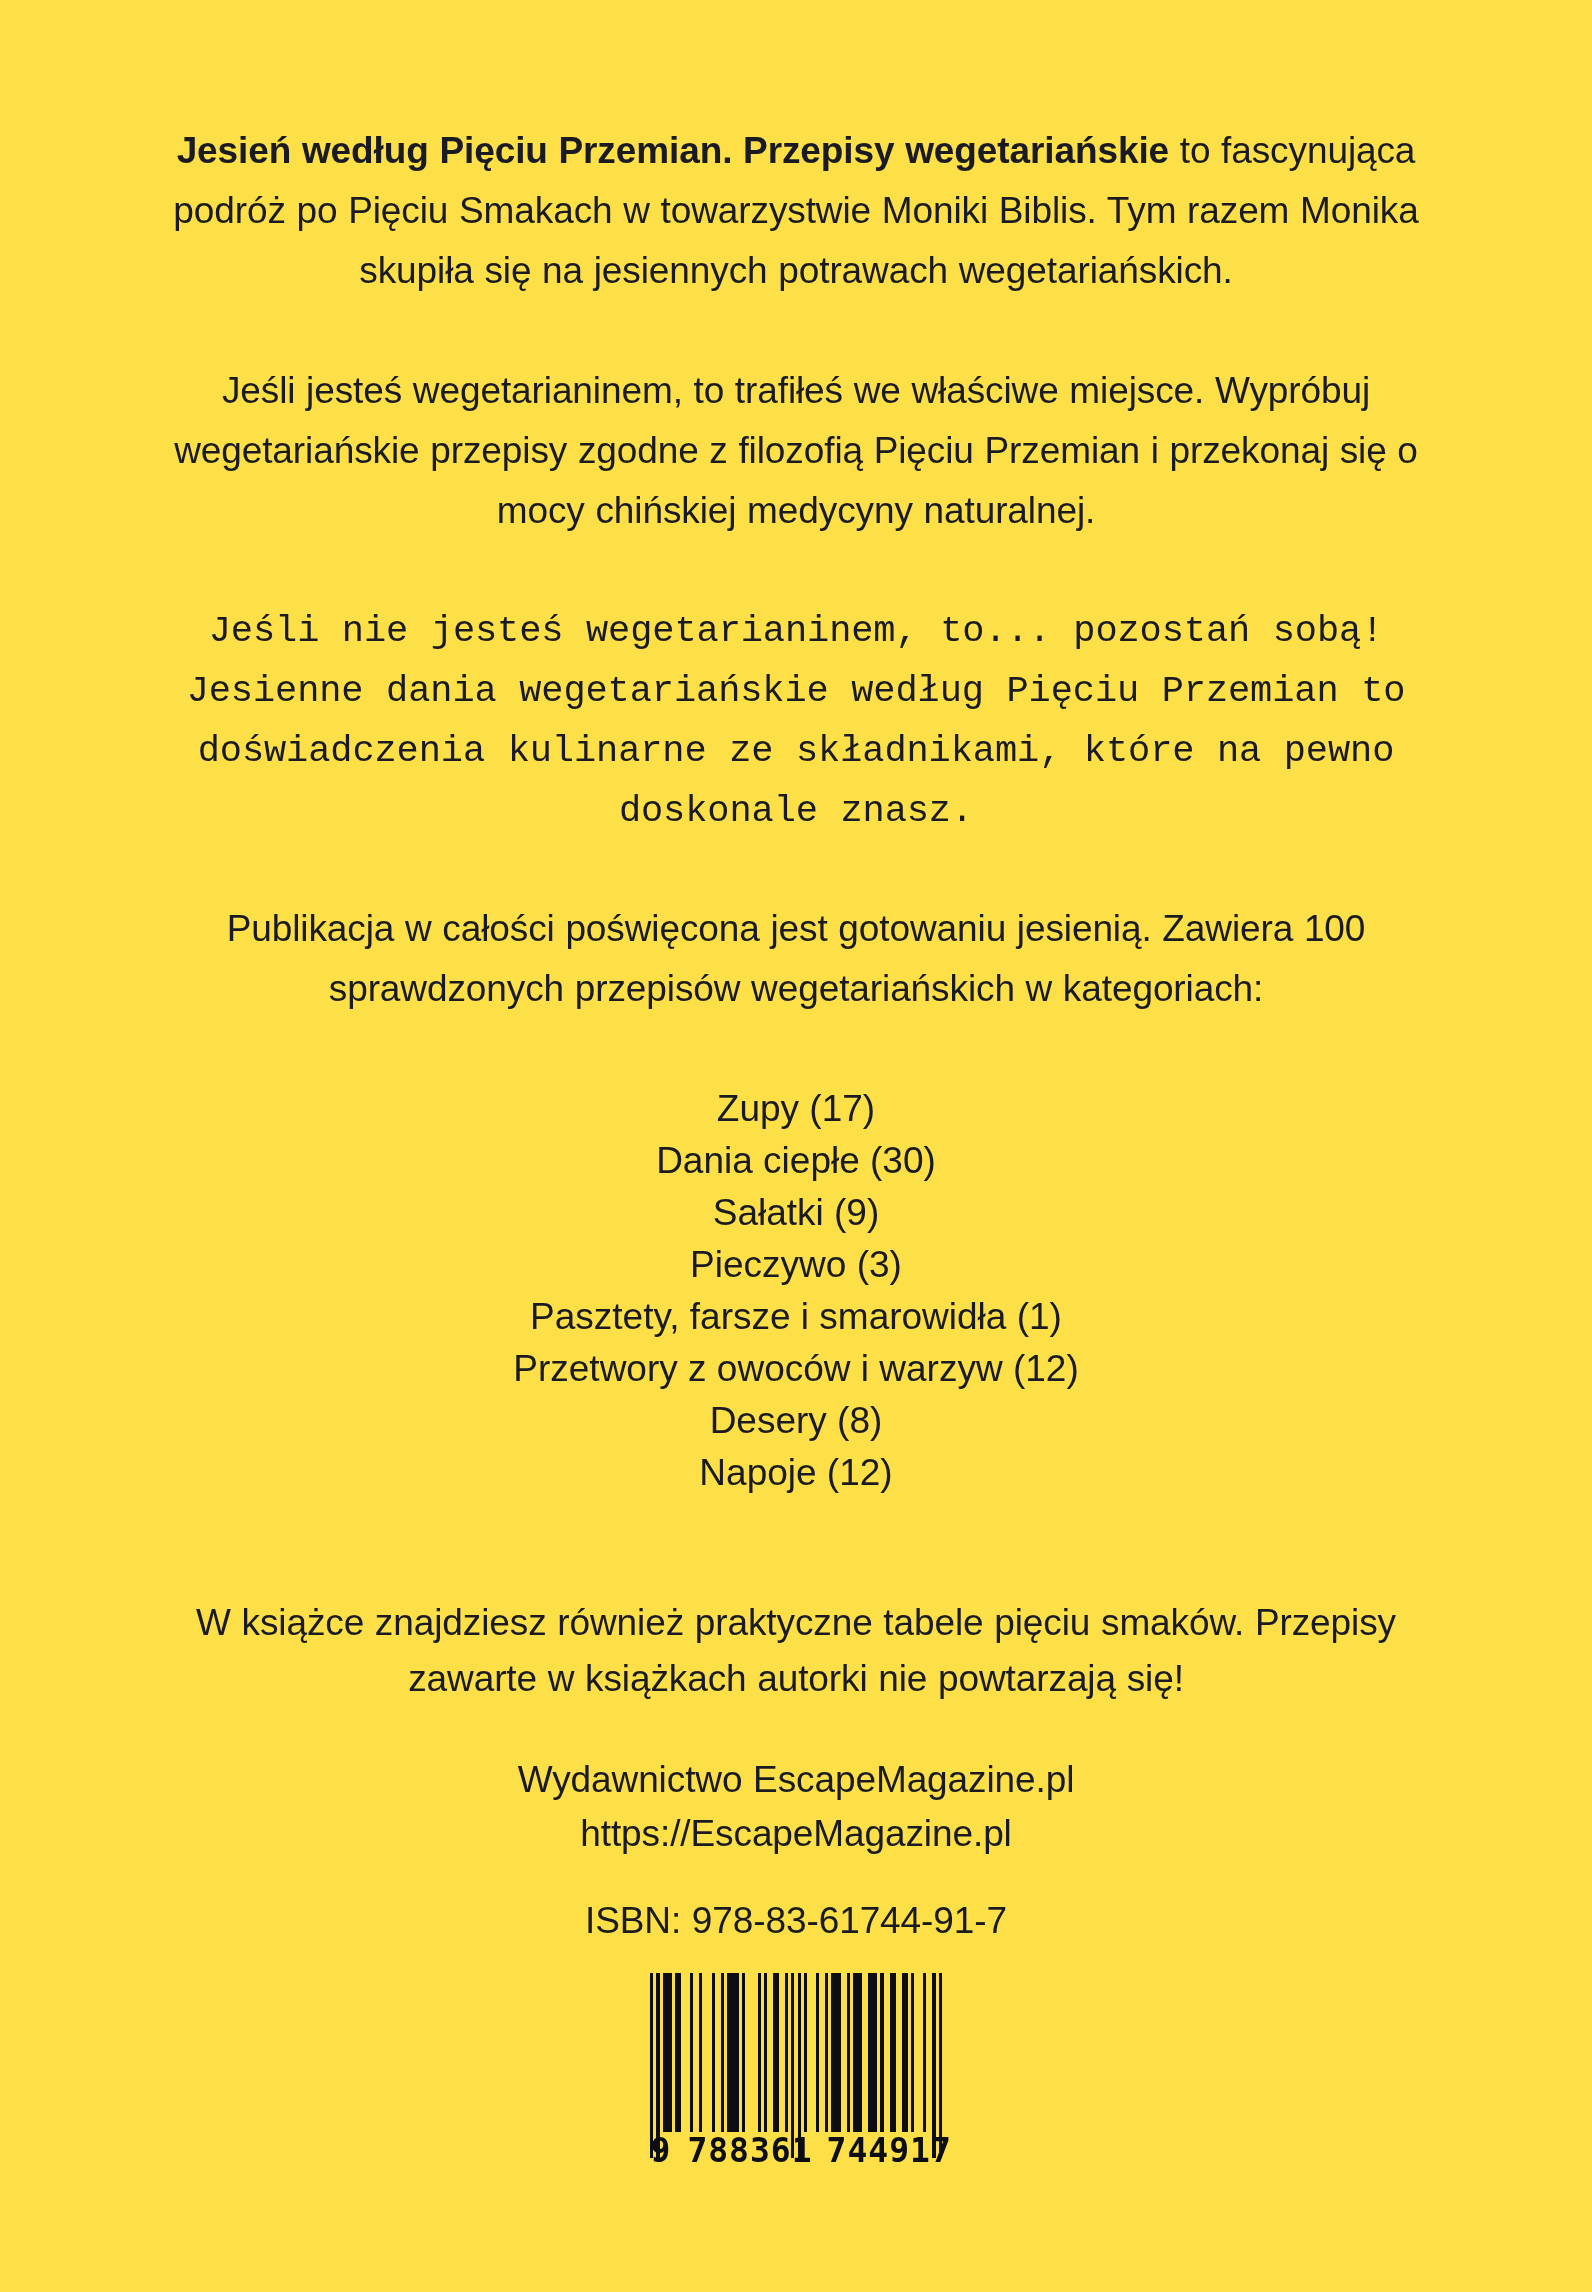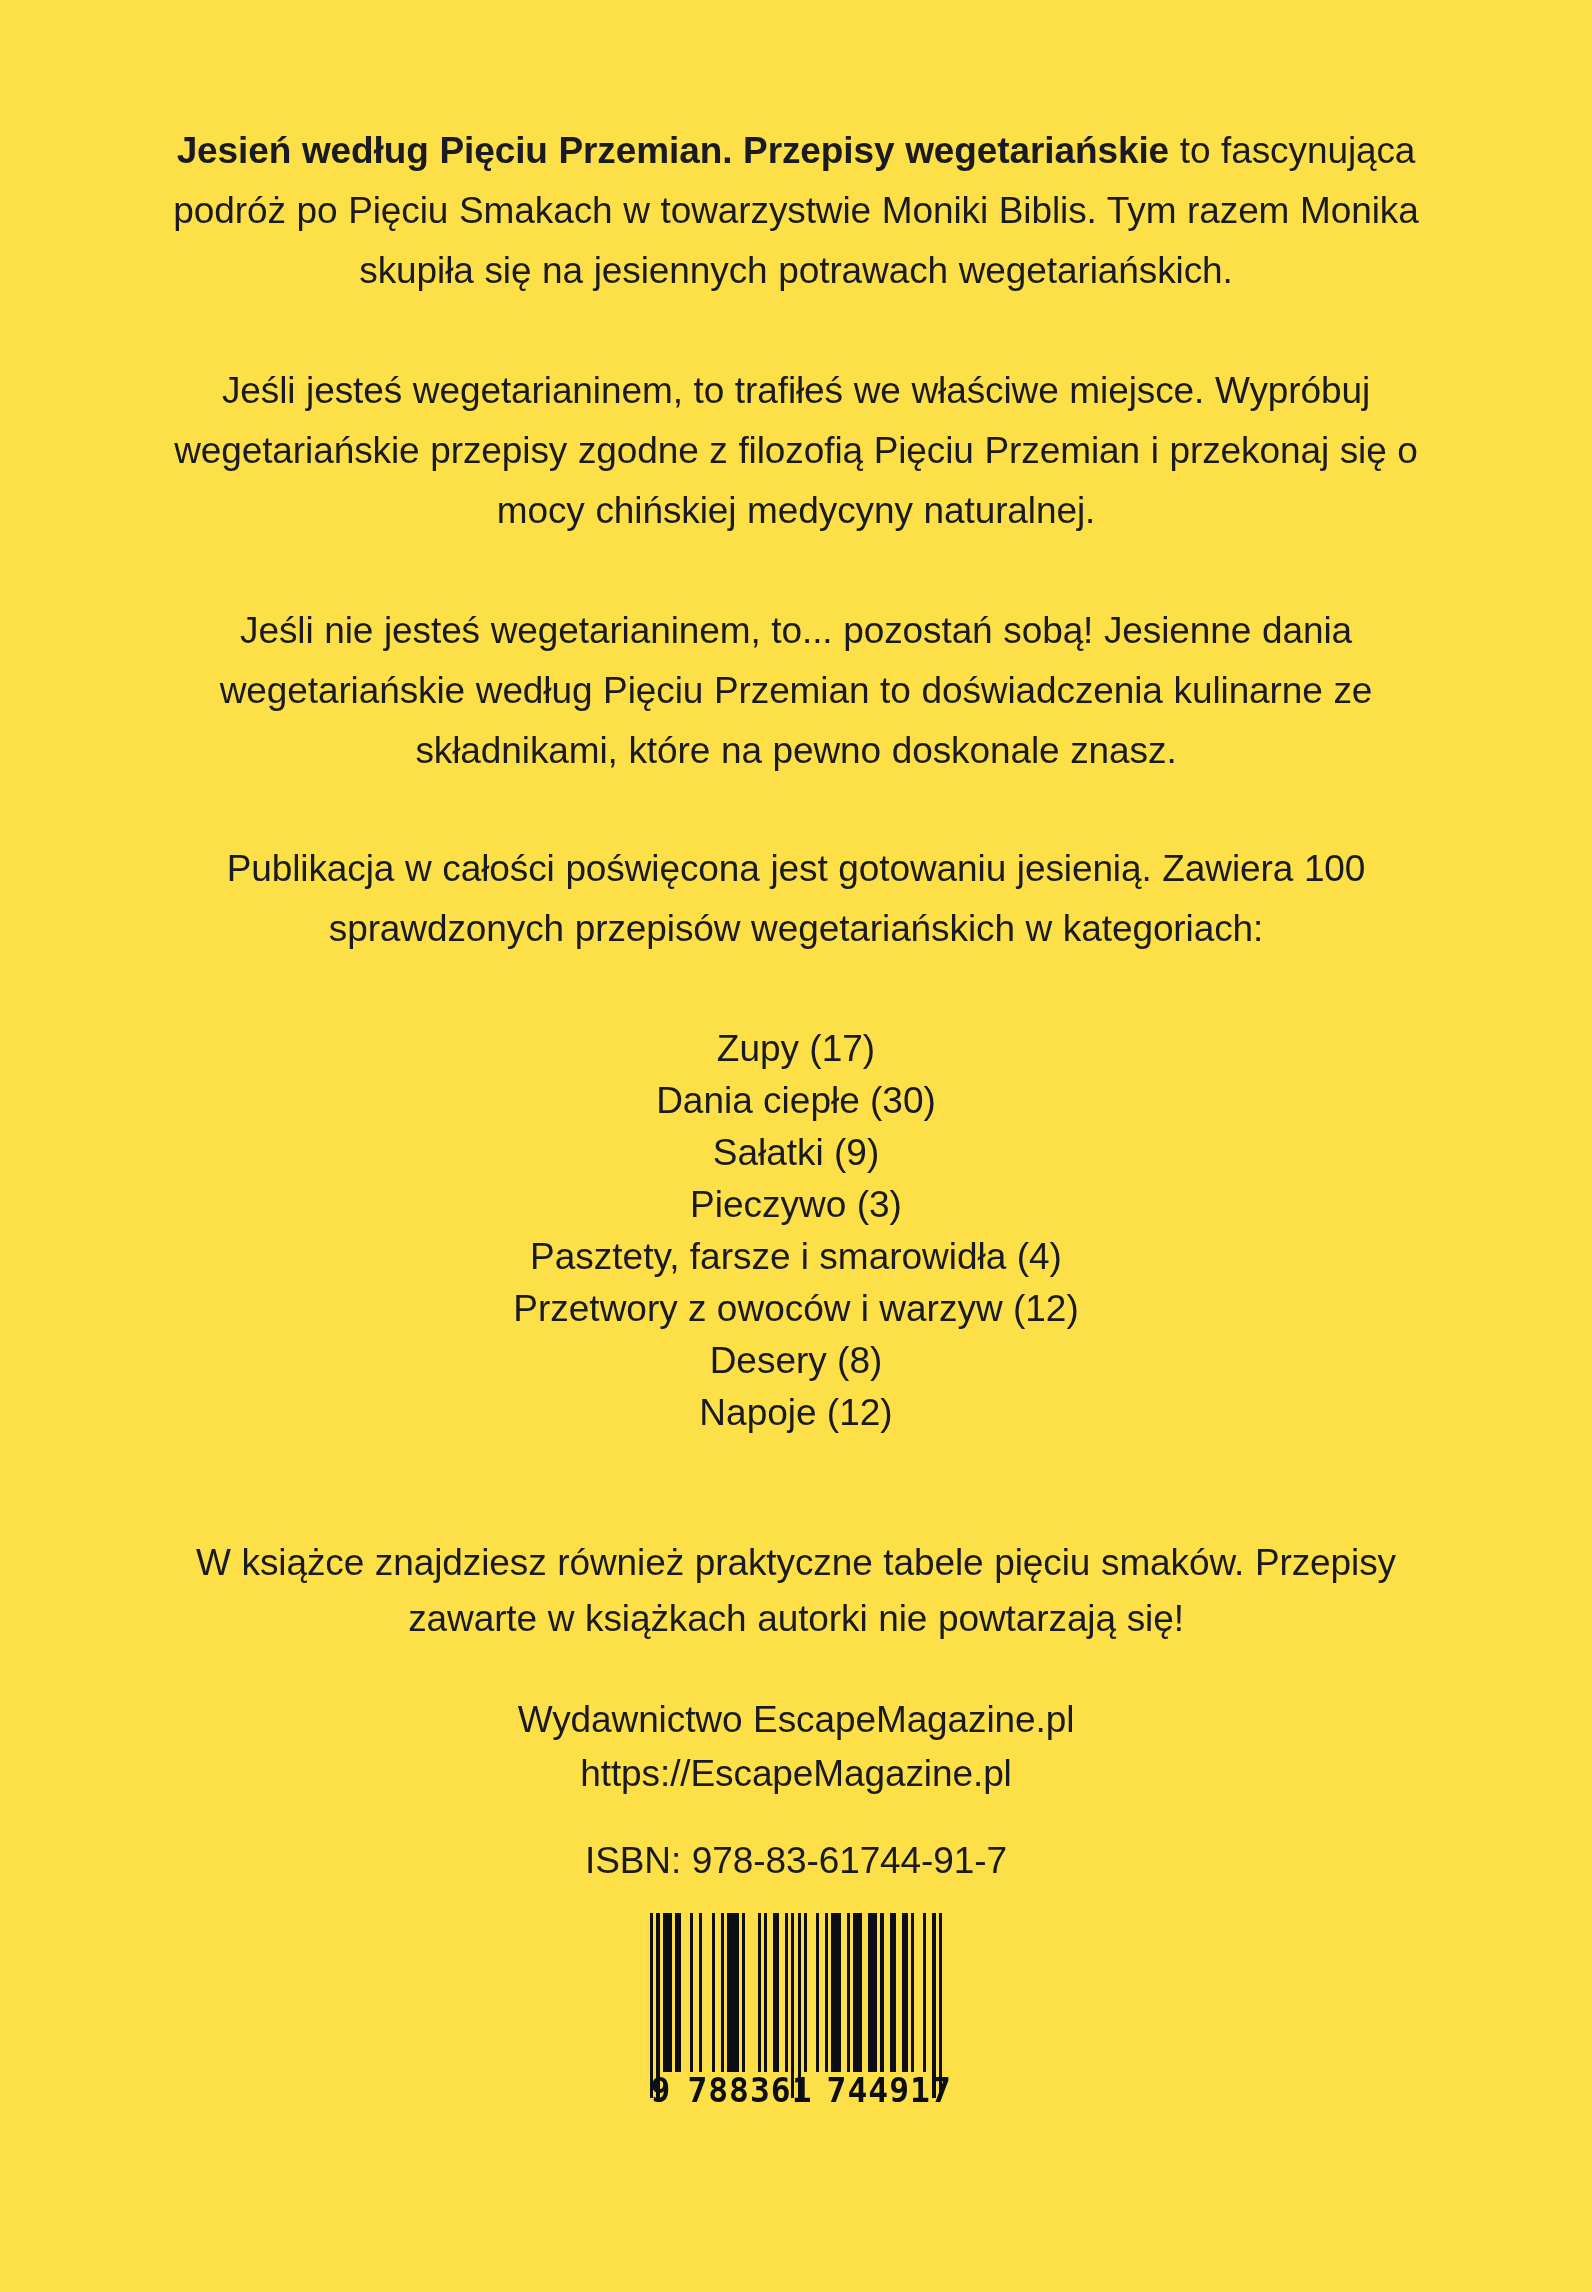--- a/index.html
+++ b/index.html
@@ -39,20 +39,21 @@
   .para.intro {
     margin-bottom: 60px;
   }
 
   .para.block2 {
     margin-bottom: 60px;
   }
 
   .para.block3 {
     margin-bottom: 58px;
+    font-family: Liberation Mono, monospace;
   }
 
   .para.block4 {
     margin-bottom: 0;
   }
 
   .strong-lead {
     font-weight: bold;
   }
 
@@ -167,21 +168,21 @@
 
     <p class="para block3">Jeśli nie jesteś wegetarianinem, to... pozostań sobą! Jesienne dania wegetariańskie według Pięciu Przemian to doświadczenia kulinarne ze składnikami, które na pewno doskonale znasz.</p>
 
     <p class="para block4">Publikacja w całości poświęcona jest gotowaniu jesienią. Zawiera 100 sprawdzonych przepisów wegetariańskich w kategoriach:</p>
 
     <ul class="category-list">
       <li>Zupy (17)</li>
       <li>Dania ciepłe (30)</li>
       <li>Sałatki (9)</li>
       <li>Pieczywo (3)</li>
-      <li>Pasztety, farsze i smarowidła (4)</li>
+      <li>Pasztety, farsze i smarowidła (1)</li>
       <li>Przetwory z owoców i warzyw (12)</li>
       <li>Desery (8)</li>
       <li>Napoje (12)</li>
     </ul>
 
     <div class="closing">
       <p class="para">W książce znajdziesz również praktyczne tabele pięciu smaków. Przepisy zawarte w książkach autorki nie powtarzają się!</p>
     </div>
 
     <div class="publisher">

